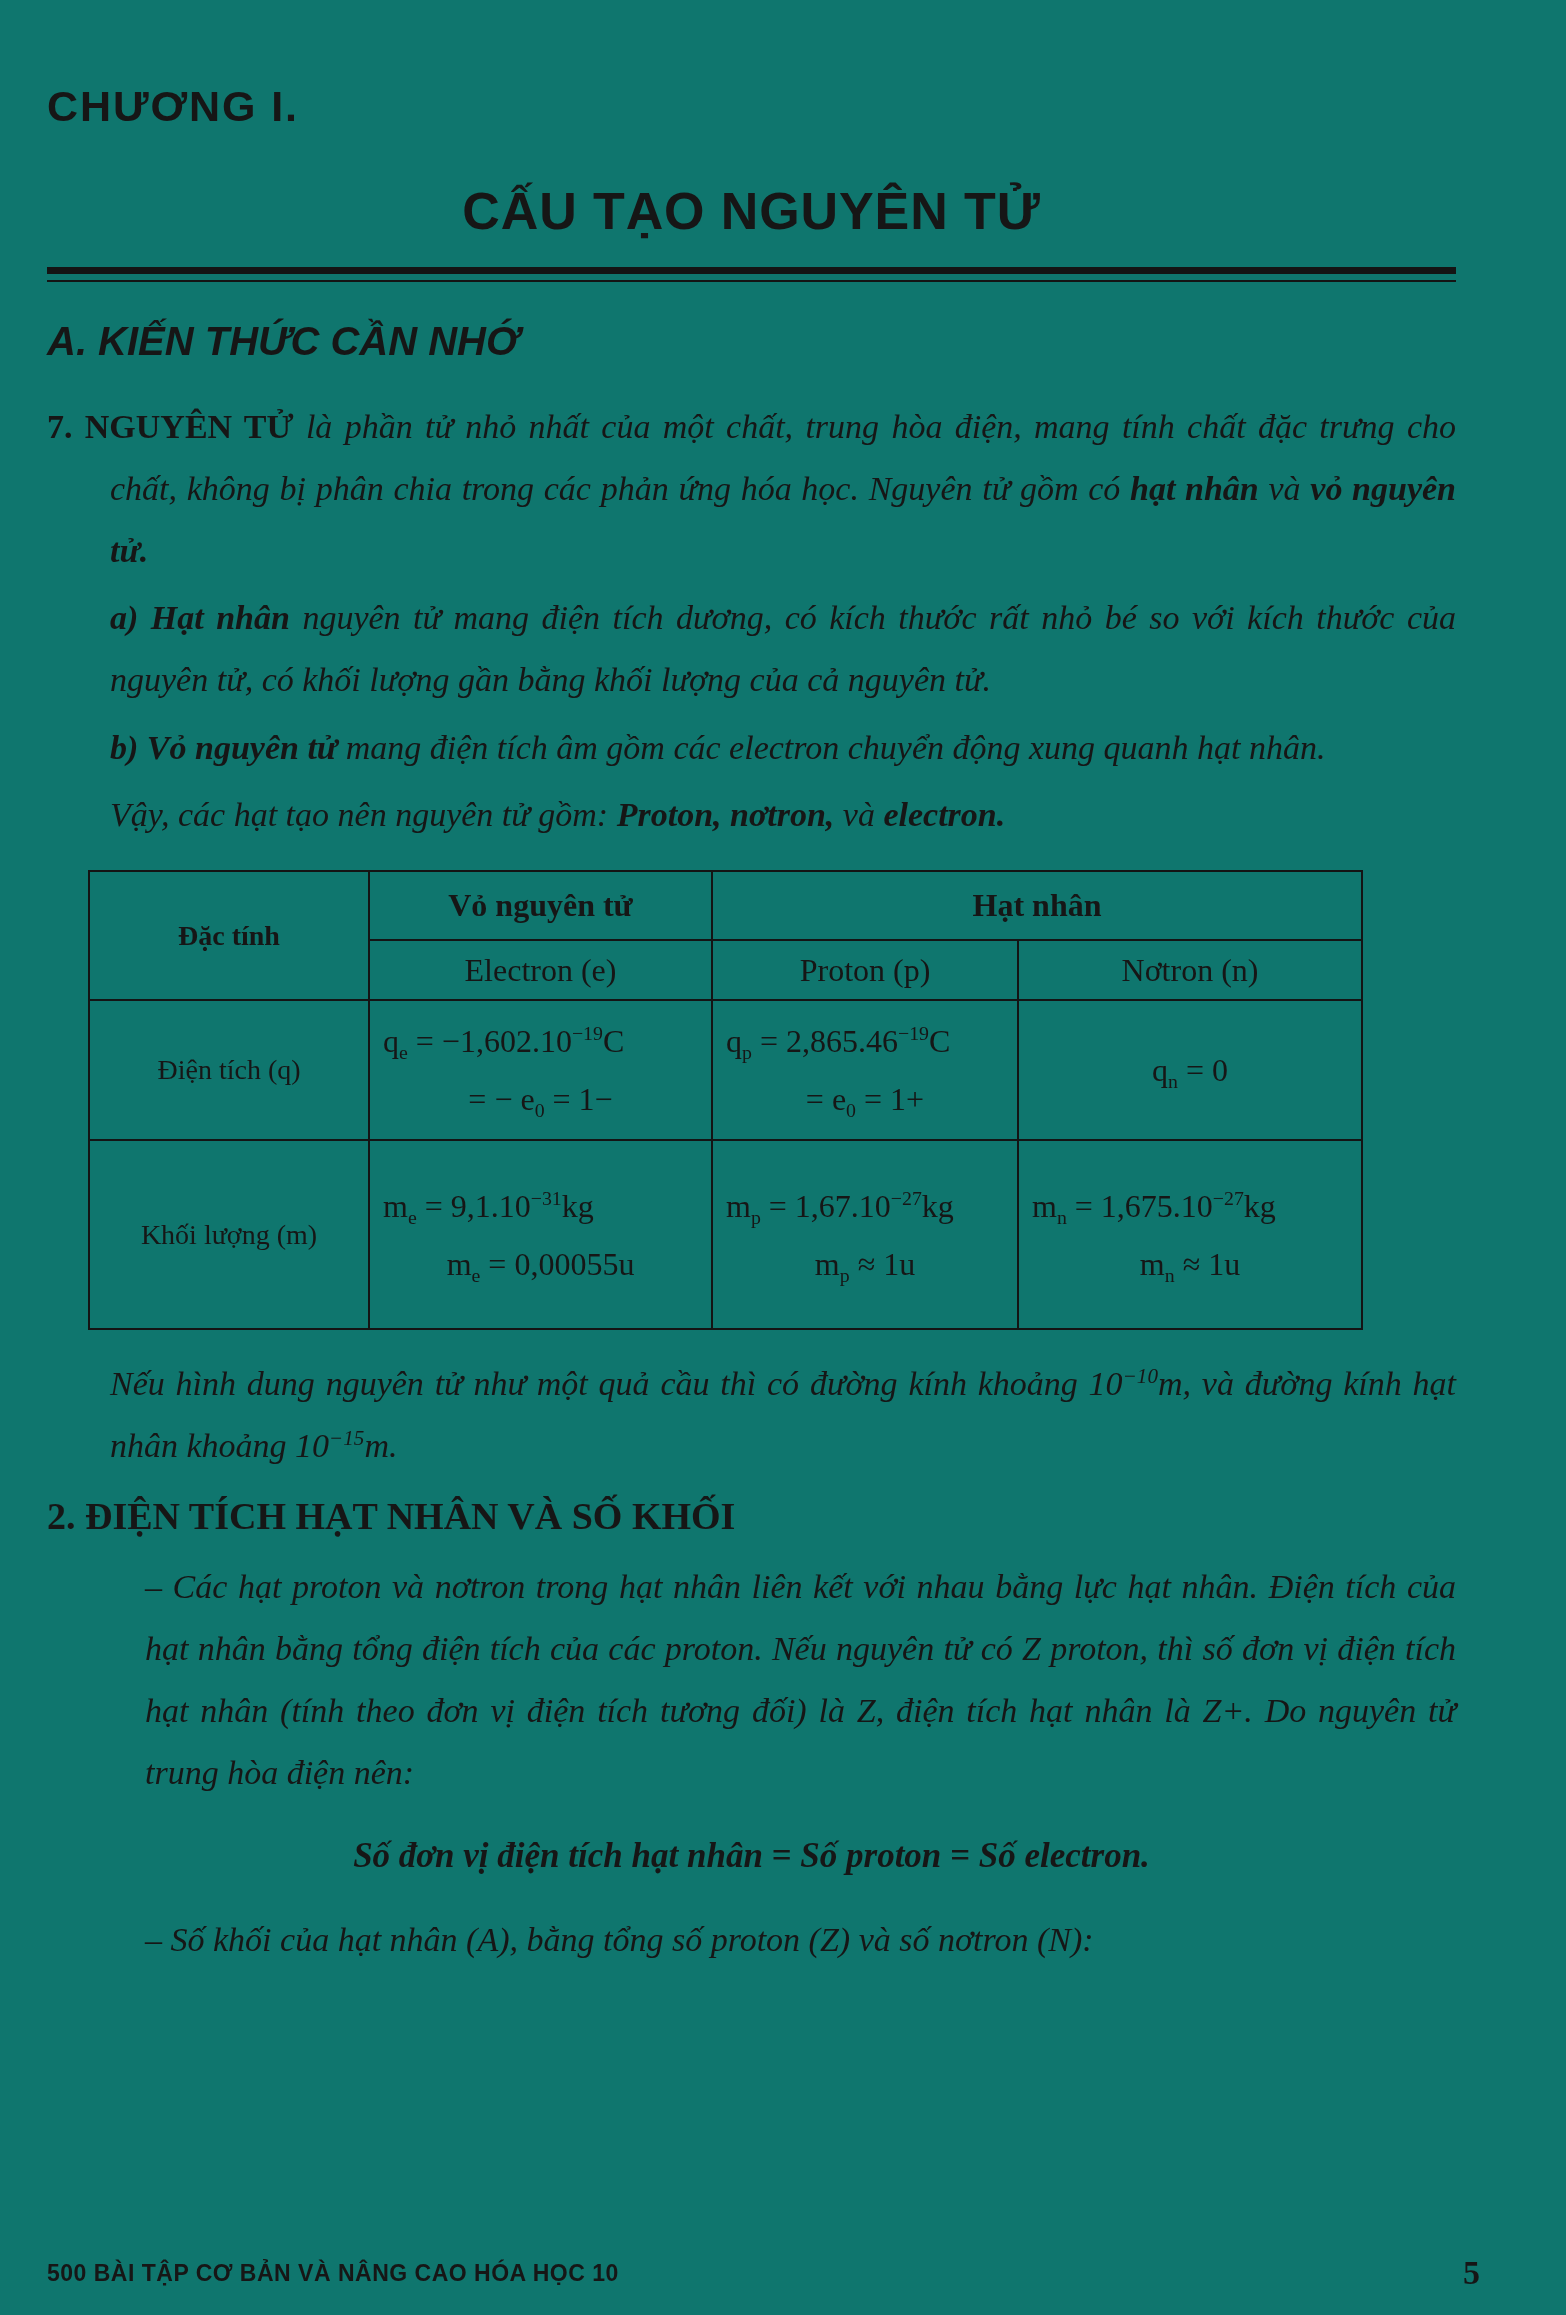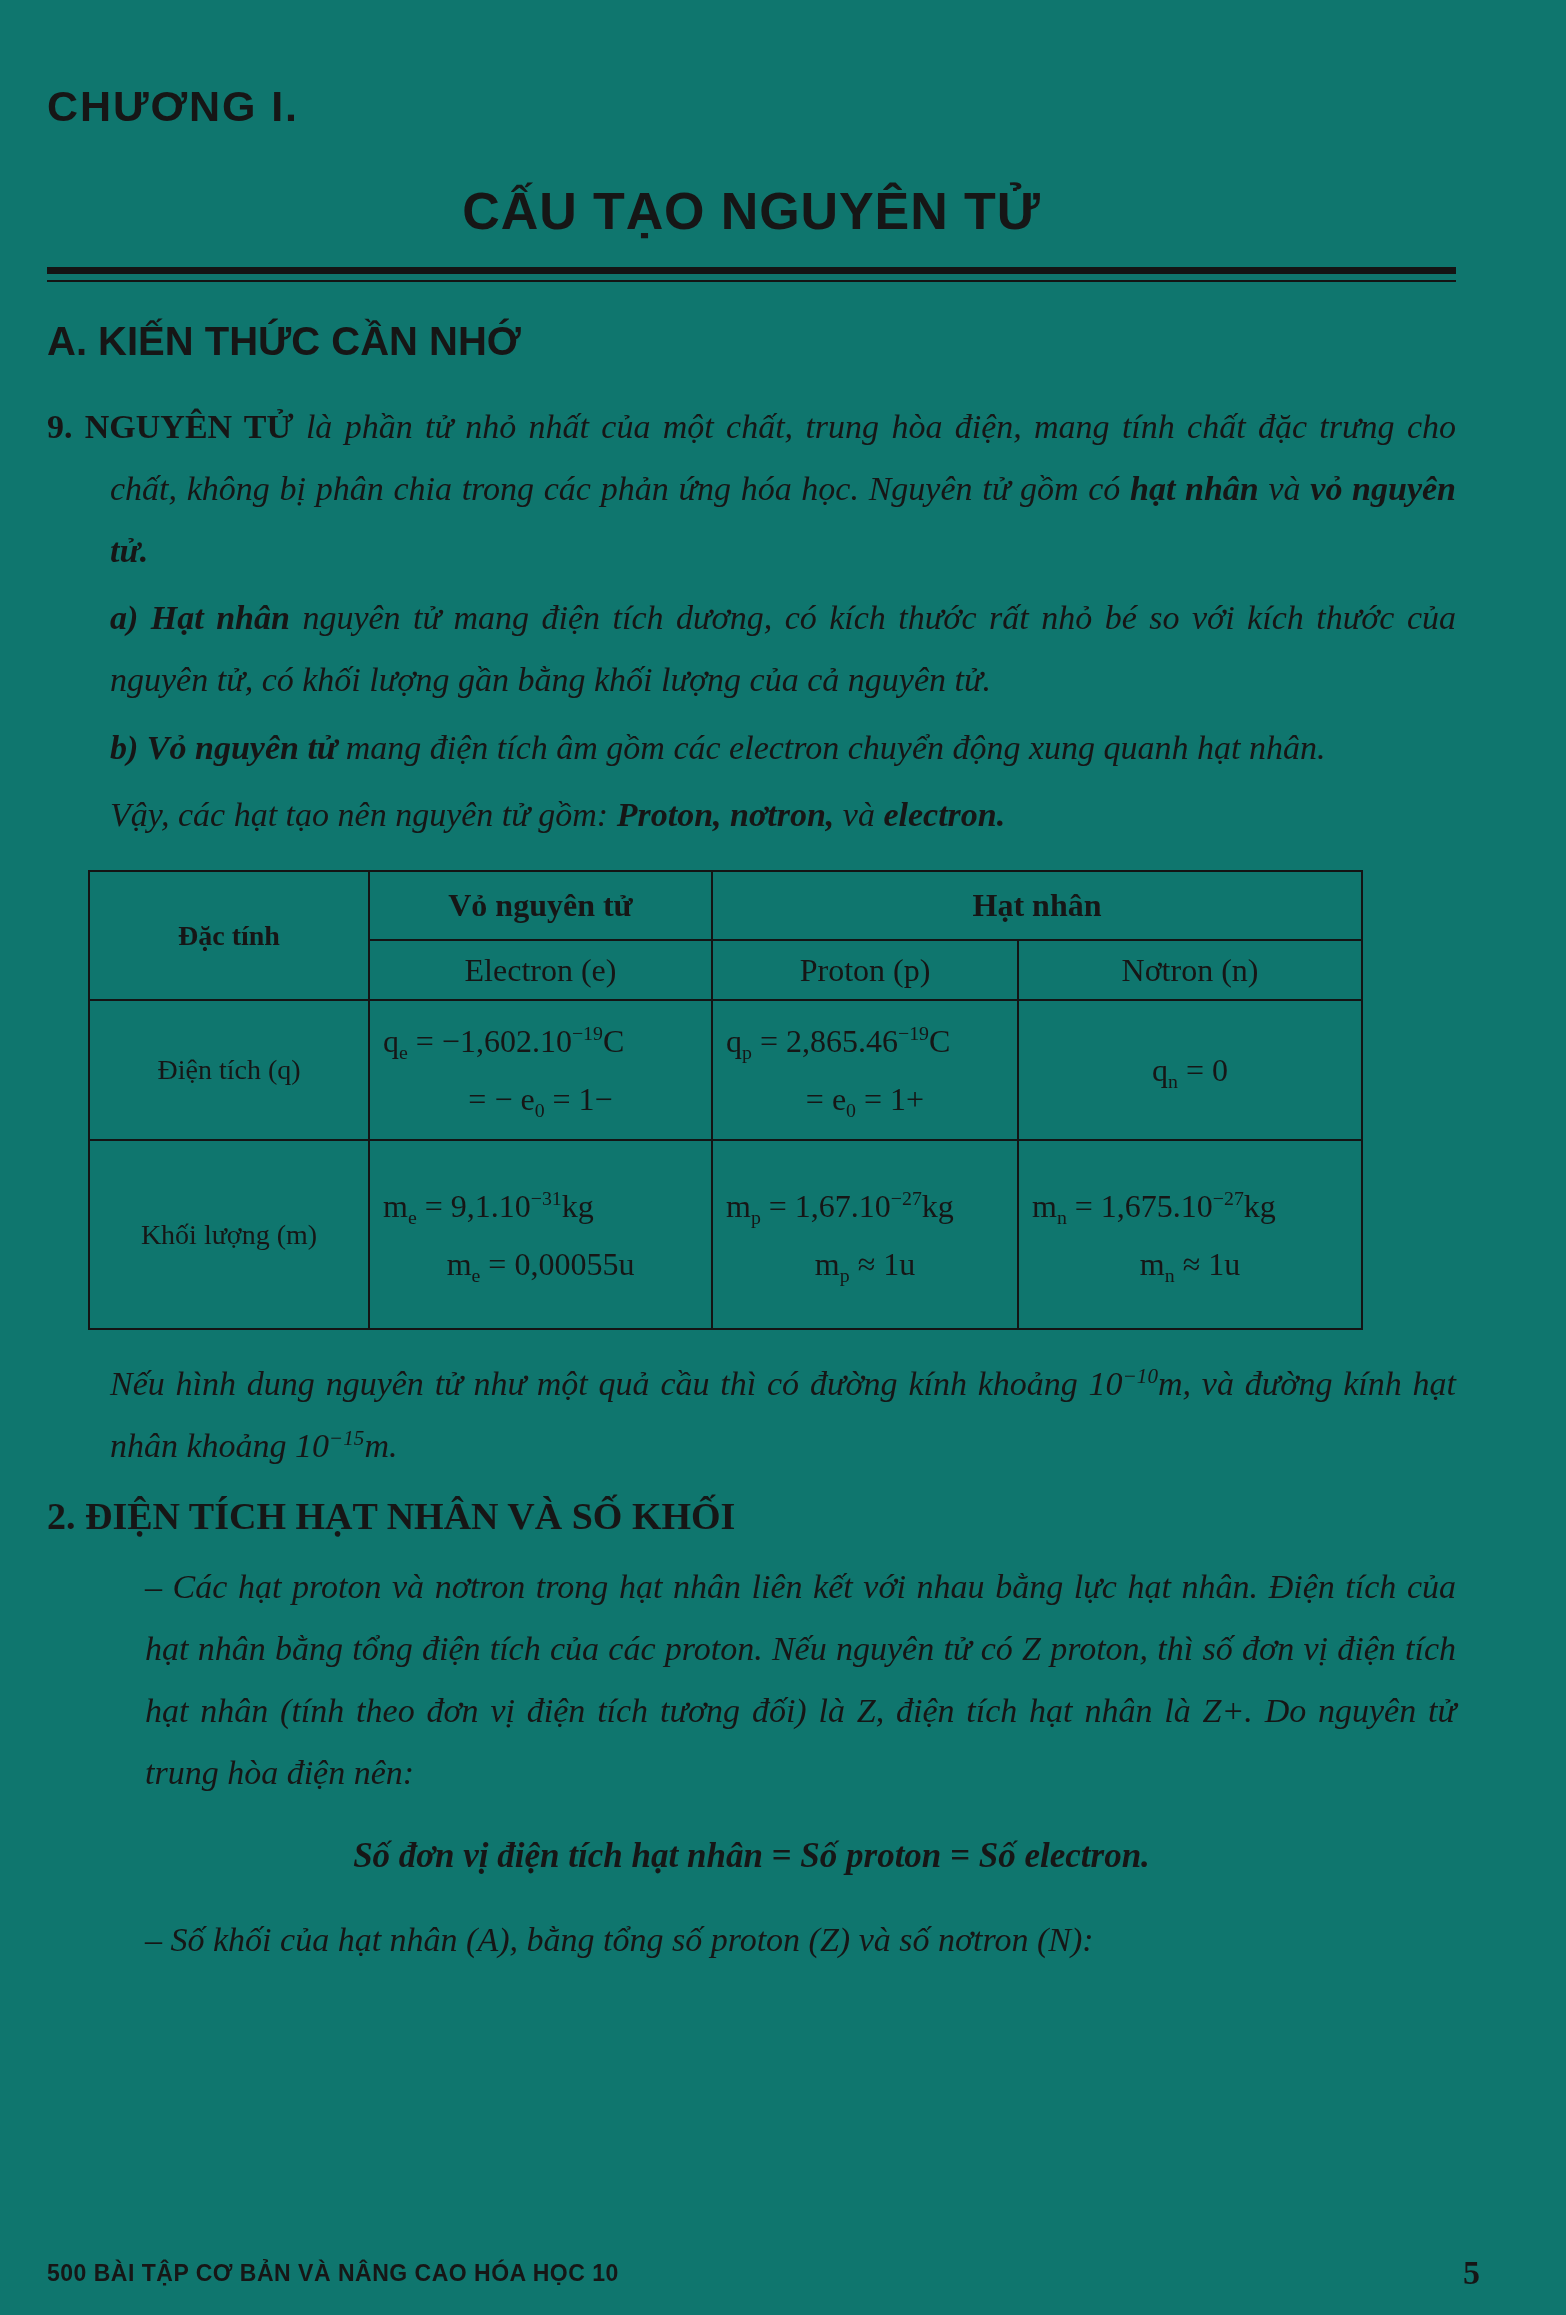--- a/index.html
+++ b/index.html
@@ -40,20 +40,21 @@
     border-top: 7.5px solid #141414;
     border-bottom: 2.8px solid #141414;
     margin: 0 0 37px 0;
   }
 
   .section-a {
     font-family: "Liberation Sans", sans-serif;
     font-weight: 700;
     font-size: 40px;
     margin: 0 0 32px 0;
+    font-style: italic;
   }
 
   .para {
     font-size: 34px;
     line-height: 62px;
     text-align: justify;
     font-style: italic;
     margin: 0 0 5.6px 0;
   }
   .hang { margin-left: 63px; text-indent: -63px; }
@@ -131,21 +132,21 @@
 <div class="page">
 
   <div class="chapter">CHƯƠNG I.</div>
 
   <div class="title">CẤU TẠO NGUYÊN TỬ</div>
 
   <div class="double-rule"></div>
 
   <div class="section-a">A. KIẾN THỨC CẦN NHỚ</div>
 
-  <p class="para hang"><span class="bu">9. NGUYÊN TỬ </span><span>là phần tử nhỏ nhất của một chất, trung hòa điện, mang tính chất đặc trưng cho chất, không bị phân chia trong các phản ứng hóa học. Nguyên tử gồm có </span><span class="bi">hạt nhân</span><span> và </span><span class="bi">vỏ nguyên tử.</span></p>
+  <p class="para hang"><span class="bu">7. NGUYÊN TỬ </span><span>là phần tử nhỏ nhất của một chất, trung hòa điện, mang tính chất đặc trưng cho chất, không bị phân chia trong các phản ứng hóa học. Nguyên tử gồm có </span><span class="bi">hạt nhân</span><span> và </span><span class="bi">vỏ nguyên tử.</span></p>
 
   <p class="para ind"><span class="bi">a) Hạt nhân </span><span>nguyên tử mang điện tích dương, có kích thước rất nhỏ bé so với kích thước của nguyên tử, có khối lượng gần bằng khối lượng của cả nguyên tử.</span></p>
 
   <p class="para ind"><span class="bi">b) Vỏ nguyên tử </span><span>mang điện tích âm gồm các electron chuyển động xung quanh hạt nhân.</span></p>
 
   <p class="para ind"><span>Vậy, các hạt tạo nên nguyên tử gồm: </span><span class="bi">Proton, nơtron,</span><span> và </span><span class="bi">electron.</span></p>
 
   <table class="particles-table">
     <colgroup>
       <col style="width:280px">

